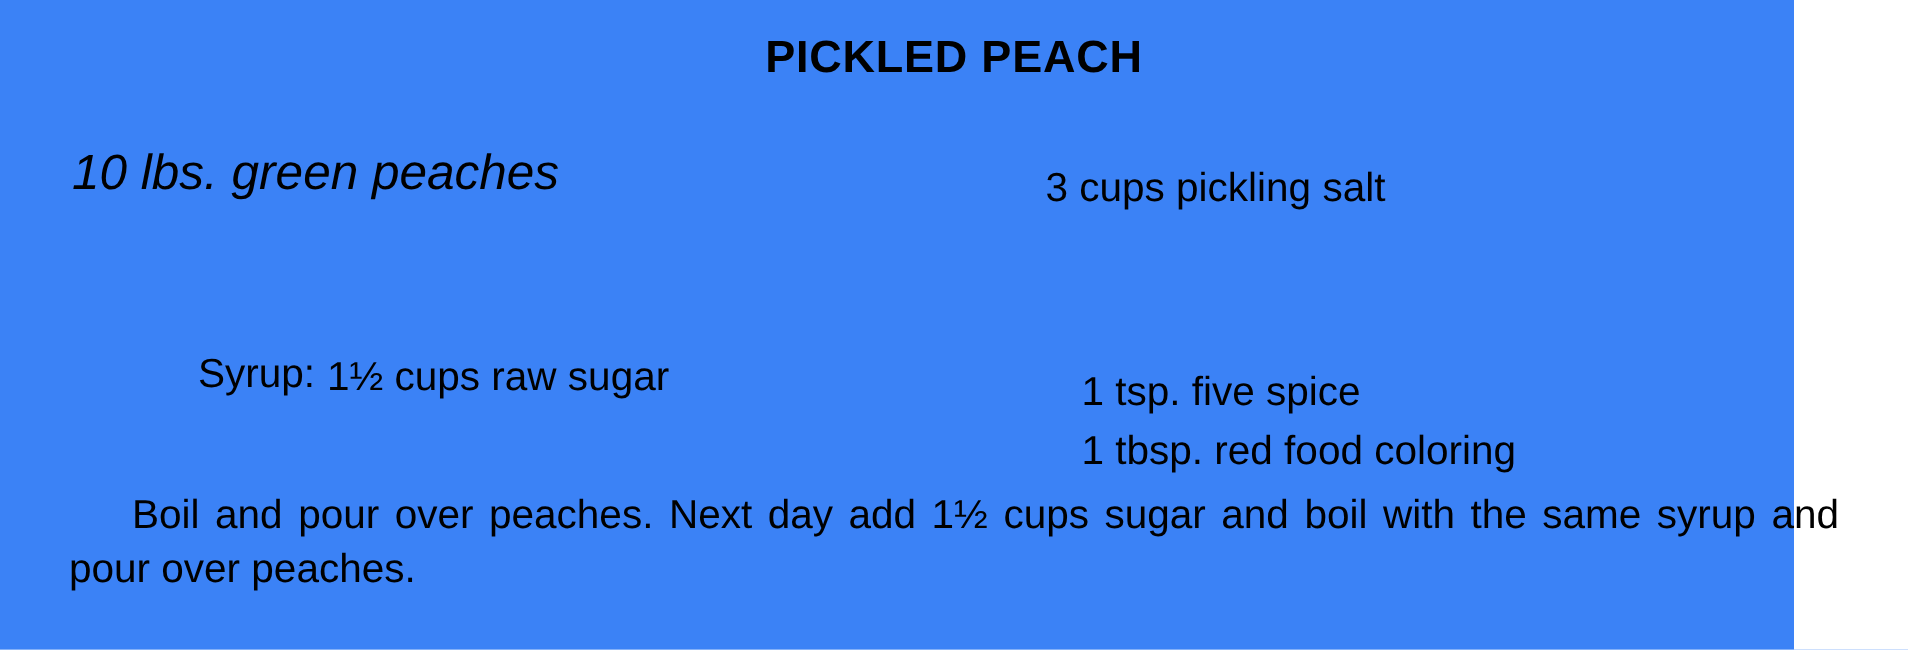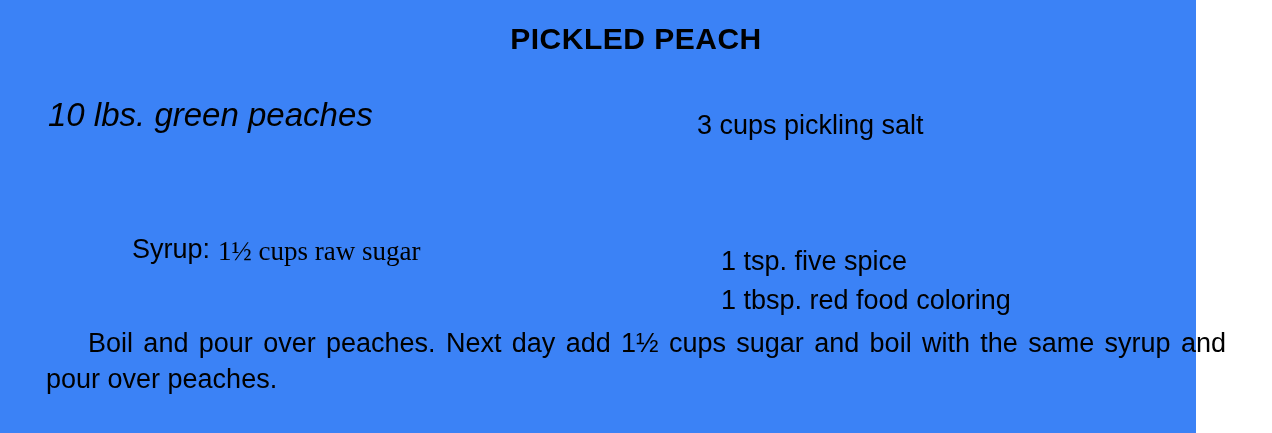--- a/index.html
+++ b/index.html
@@ -77,21 +77,20 @@
     top: 2px;
     font-size: 27px;
     margin-left: 48px;
   }
   .syrup-col-left {
     position: absolute;
     left: 218px;
     top: 0;
     font-size: 27px;
     line-height: 1.45;
-    font-family: Liberation Serif, serif;
   }
   .syrup-col-right {
     position: absolute;
     left: 721px;
     top: 10px;
     font-size: 27px;
     line-height: 1.45;
   }
   .para-2 {
     position: absolute;

